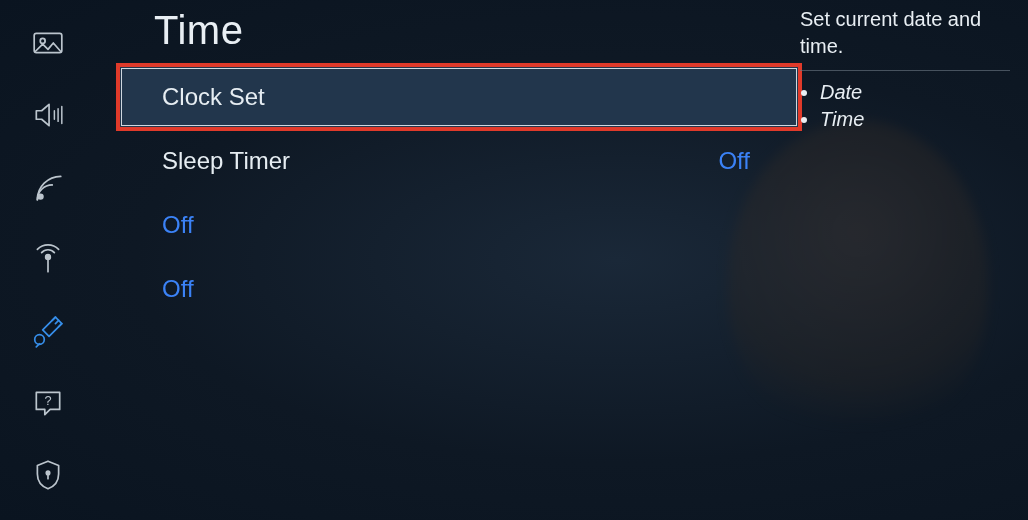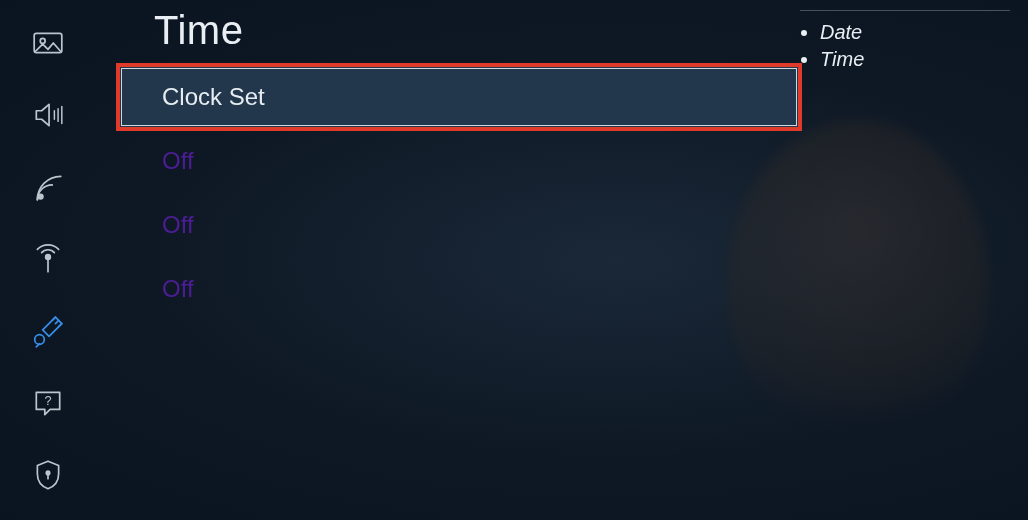--- a/index.html
+++ b/index.html
@@ -14,21 +14,21 @@
   .sidebar .ic{width:38px;height:38px;display:flex;align-items:center;justify-content:center;
     color:#cfd8e0;opacity:.9;}
   .sidebar .ic.active{color:#3b9bff;}
   .sidebar svg{width:34px;height:34px;stroke:currentColor;fill:none;stroke-width:1.6;
     stroke-linecap:round;stroke-linejoin:round;}
   .main{position:absolute;left:120px;top:0;right:230px;height:100%;}
   .title{font-size:40px;font-weight:400;color:#e8eef3;margin:8px 0 14px 34px;letter-spacing:.5px;}
   .row{position:relative;display:flex;align-items:center;justify-content:space-between;
     height:60px;padding:0 48px 0 42px;margin:0 0 4px 0;font-size:24px;}
   .row .lbl{color:#e6edf2;}
-  .row .val{color:#4c1d95;font-size:24px;}
+  .row .val{color:#3b82f6;font-size:24px;}
   .row.selected{background:#22364c;outline:2px solid #cfd8e0;outline-offset:-2px;}
   .row.highlighted{box-shadow:inset 0 0 0 4px #e03a2a;}
   .row.selected.highlighted{outline:1px solid #cfd8e0;box-shadow:0 0 0 4px #e03a2a;}
   .help{position:absolute;right:18px;top:6px;width:210px;font-size:20px;color:#e8eef3;}
   .help-title{line-height:1.35;margin-bottom:10px;}
   .help-divider{border:none;border-top:1px solid #6e7a86;opacity:.6;margin:4px 0 10px 0;}
   .help ul{margin:0;padding-left:20px;font-style:italic;}
   .help li{margin:4px 0;font-size:20px;}
 </style>
 </head>
@@ -89,29 +89,31 @@
 </div>
 
 <div class="main">
   <div class="title">Time</div>
 
   <div class="row selected highlighted">
     <span class="lbl">Clock Set</span>
     <span class="val"></span>
   </div>
   <div class="row">
+    <span class="lbl">Sleep Timer</span>
     <span class="val">Off</span>
   </div>
   <div class="row">
     <span class="val">Off</span>
   </div>
   <div class="row">
     <span class="val">Off</span>
   </div>
 </div>
 
 <div class="help">
+  <div class="help-title">Set current date and time.</div>
   <hr class="help-divider">
   <ul>
     <li>Date</li>
     <li>Time</li>
   </ul>
 </div>
 
 </body></html>

